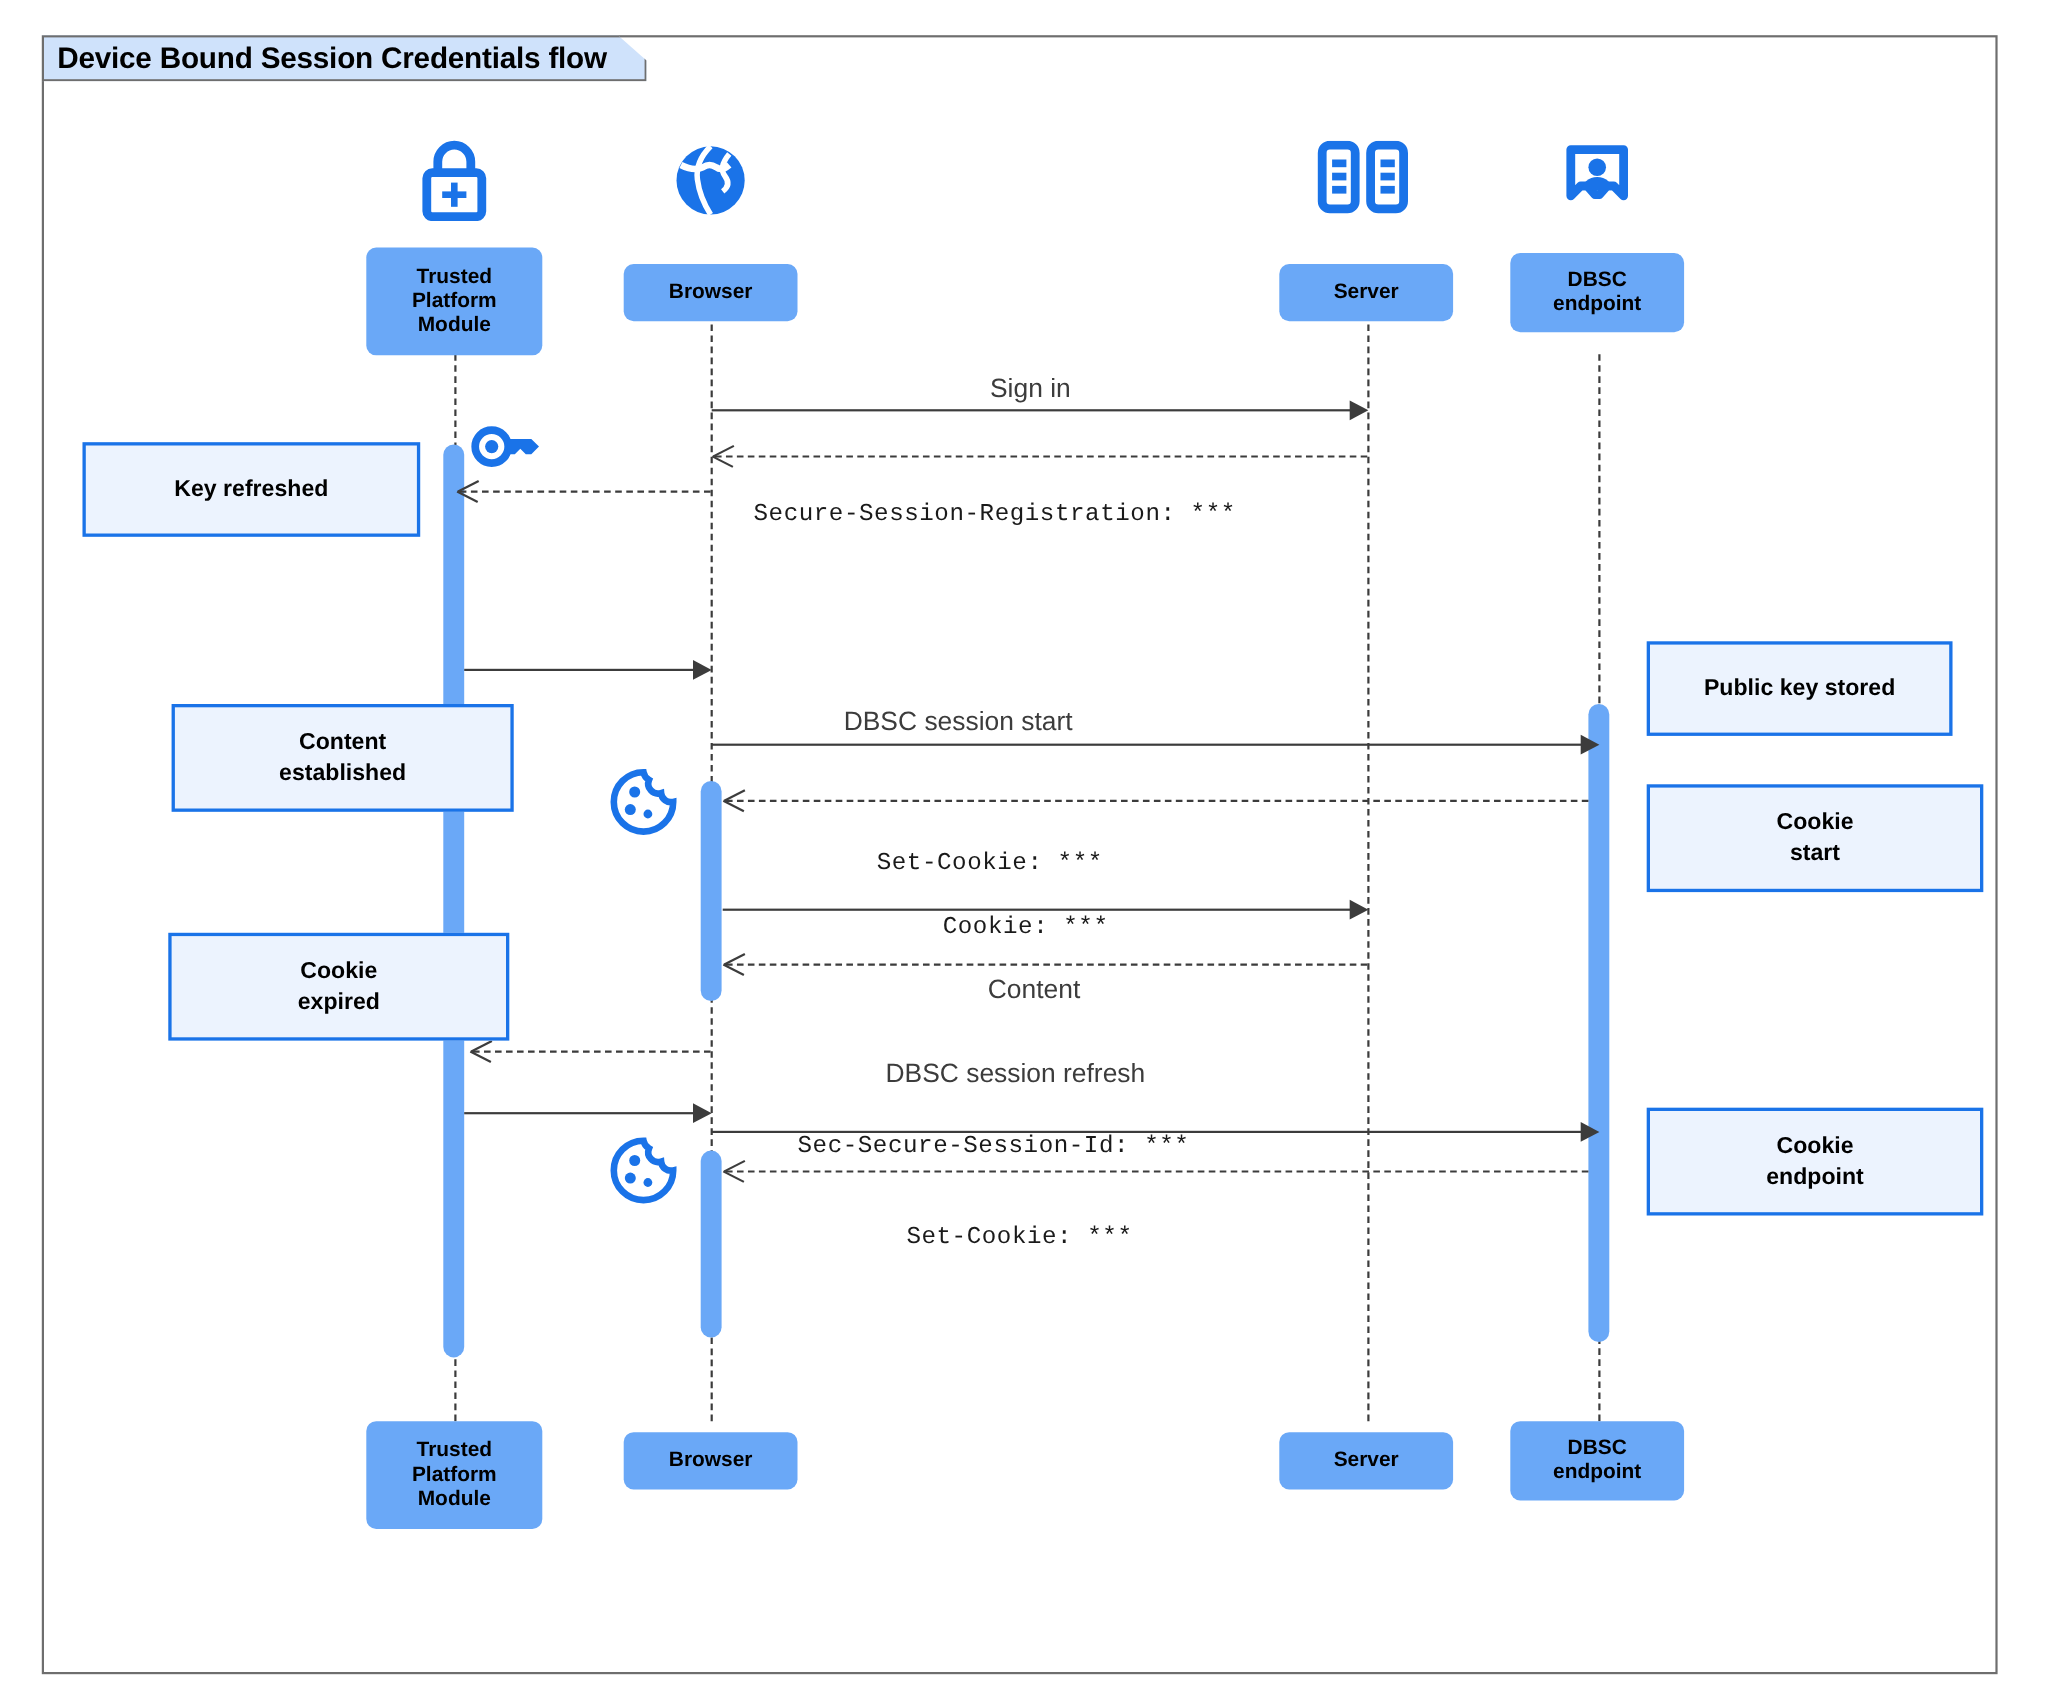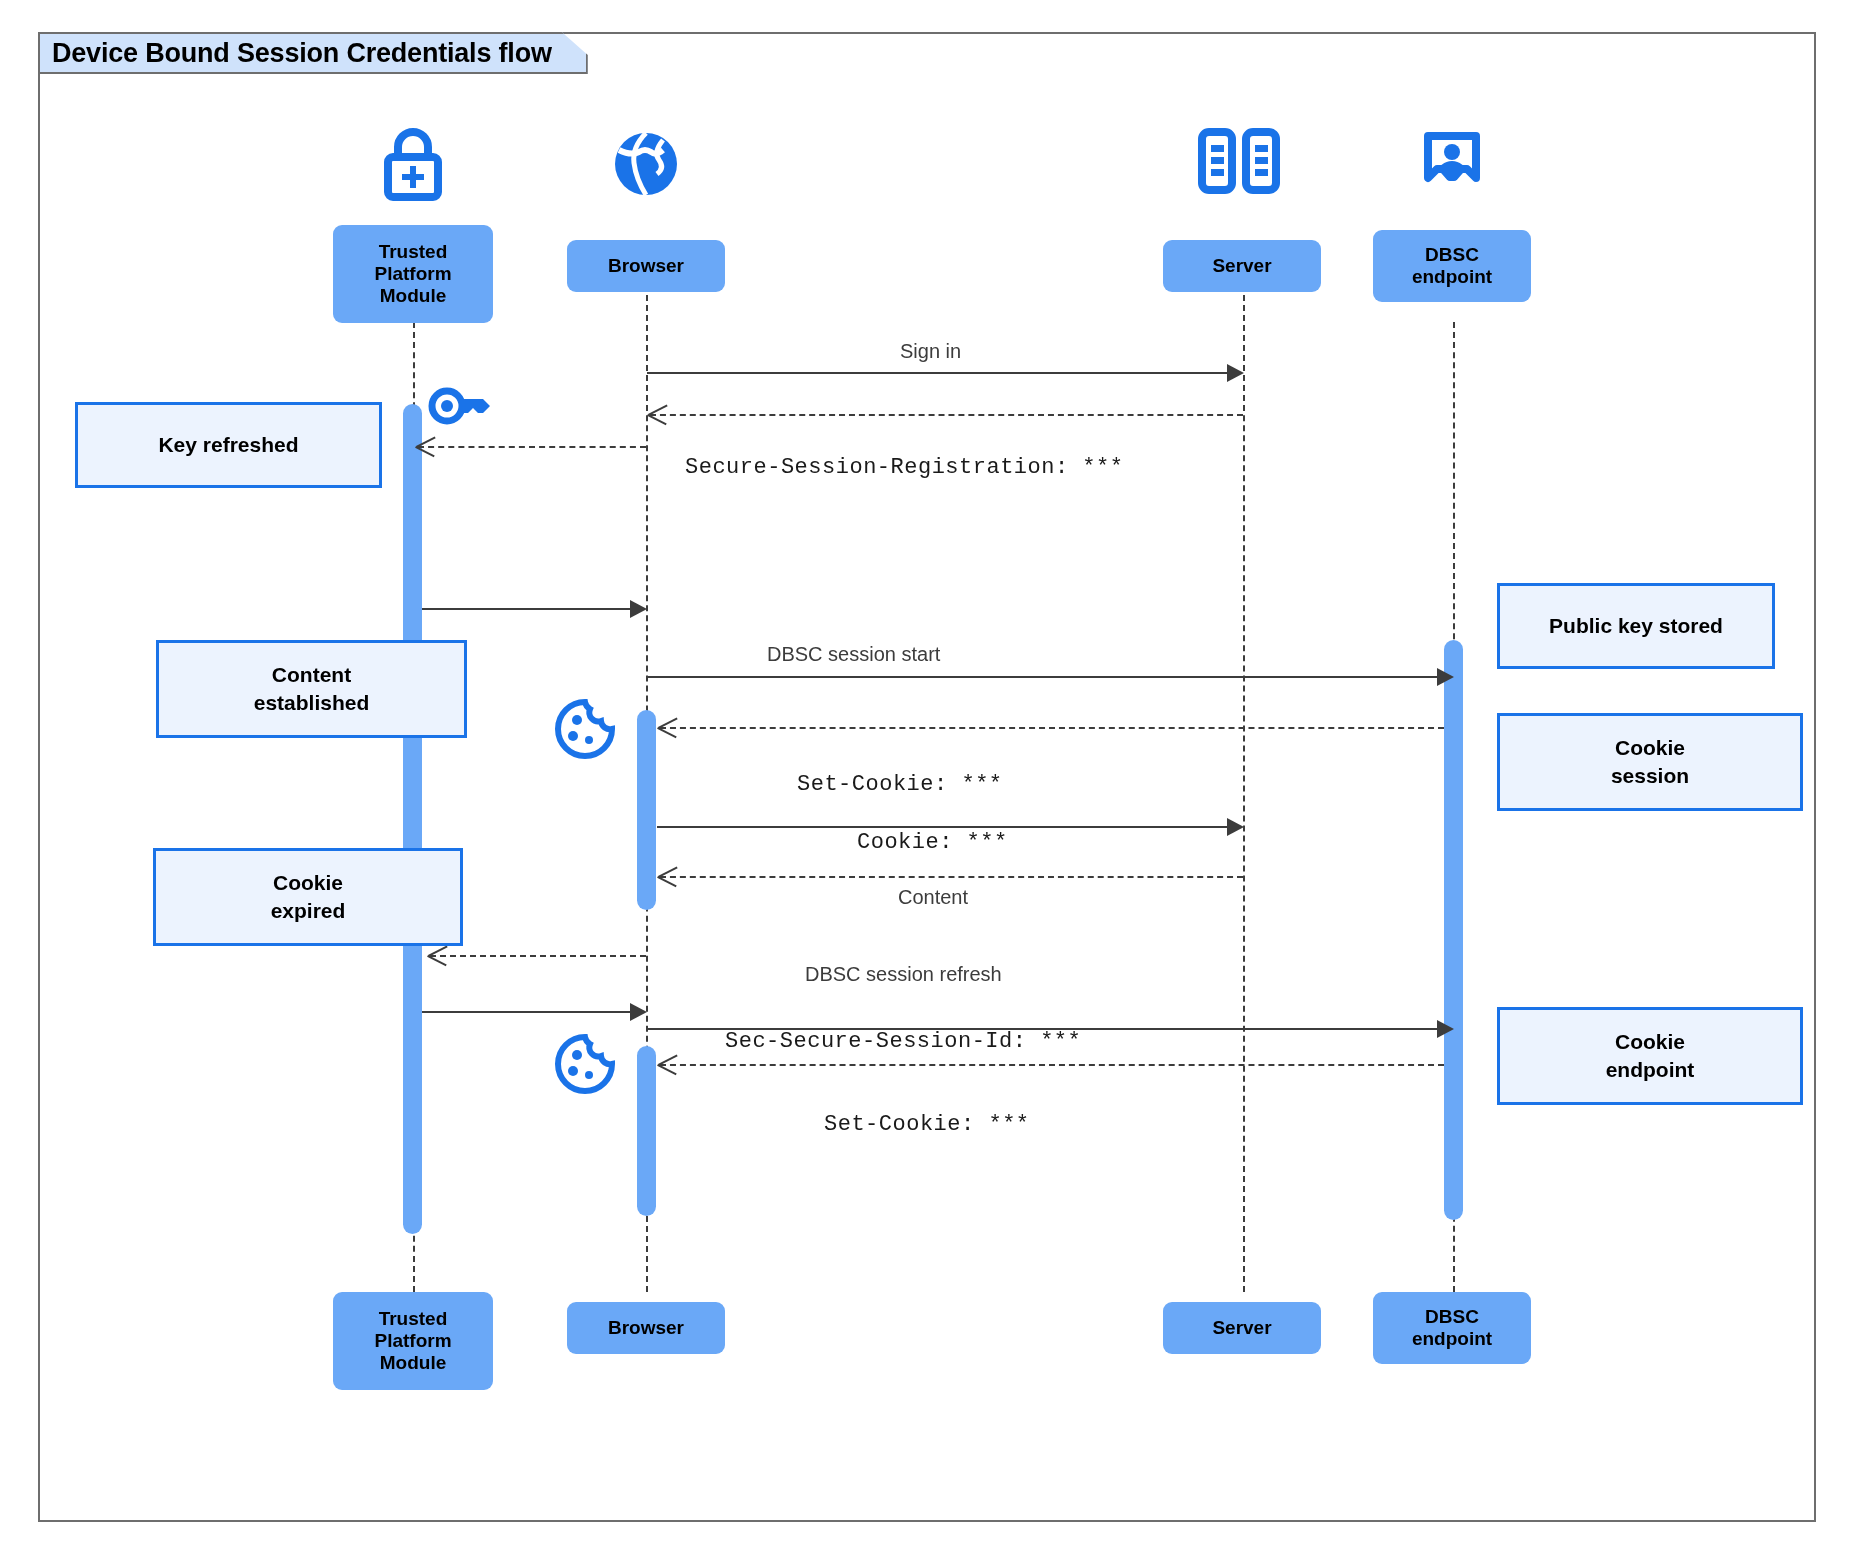--- a/index.html
+++ b/index.html
@@ -36,21 +36,21 @@
   .msgline{position:absolute;height:0;z-index:4;}
   .solid{border-top:2px solid #3c3c3c;}
   .dash{border-top:2px dashed #3c3c3c;}
   .arrow{position:absolute;width:0;height:0;z-index:5;}
   .arr-r-filled{border-top:9px solid transparent;border-bottom:9px solid transparent;border-left:17px solid #3c3c3c;}
   .arr-l-open{z-index:5;}
   .arr-l-open:before,.arr-l-open:after{content:"";position:absolute;width:21px;height:0;
       border-top:2px solid #3c3c3c;left:0;top:0;transform-origin:0 0;}
   .arr-l-open:before{transform:rotate(-27deg);}
   .arr-l-open:after{transform:rotate(27deg);}
-  .mlabel{position:absolute;font-size:20px;color:#3c3c3c;white-space:nowrap;z-index:5;}
+  .mlabel{position:absolute;font-size:24px;color:#3c3c3c;white-space:nowrap;z-index:5;}
   .mono{font-family:"Liberation Mono",monospace;font-size:22px;color:#1a1a1a;letter-spacing:.5px;margin-top:34px;}
   .sans{font-family:"Liberation Sans",sans-serif;}
 
   .icon{position:absolute;z-index:8;}
 </style>
 </head>
 <body>
 
 <div id="stage">
 
@@ -220,21 +220,21 @@
     </div>
   </div>
 
   <div class="note" style="left:1497px;top:583px;width:278px;height:86px;">
     <span>Public key stored</span>
   </div>
 
   <div class="note" style="left:1497px;top:713px;width:306px;height:98px;">
     <div>
       <div>Cookie</div>
-      <div>session</div>
+      <div>start</div>
     </div>
   </div>
 
   <div class="note" style="left:1497px;top:1007px;width:306px;height:98px;">
     <div>
       <div>Cookie</div>
       <div>endpoint</div>
     </div>
   </div>
 

